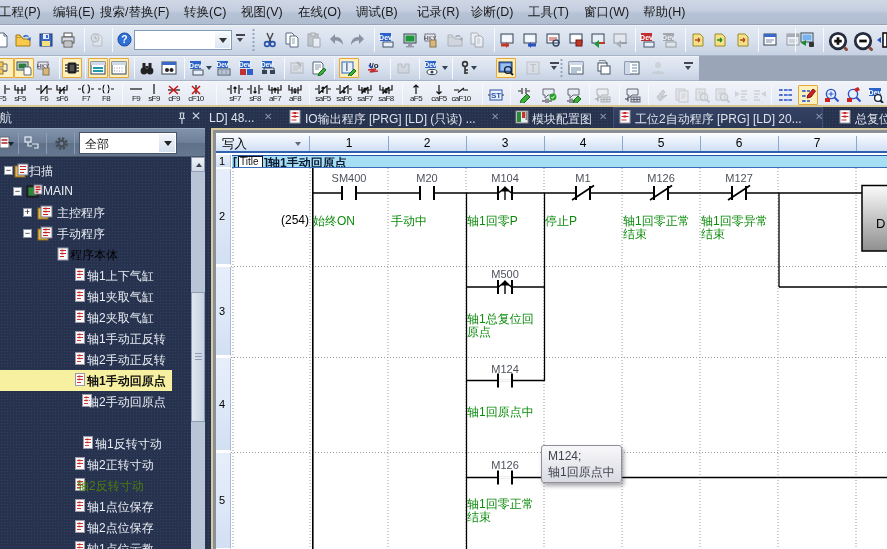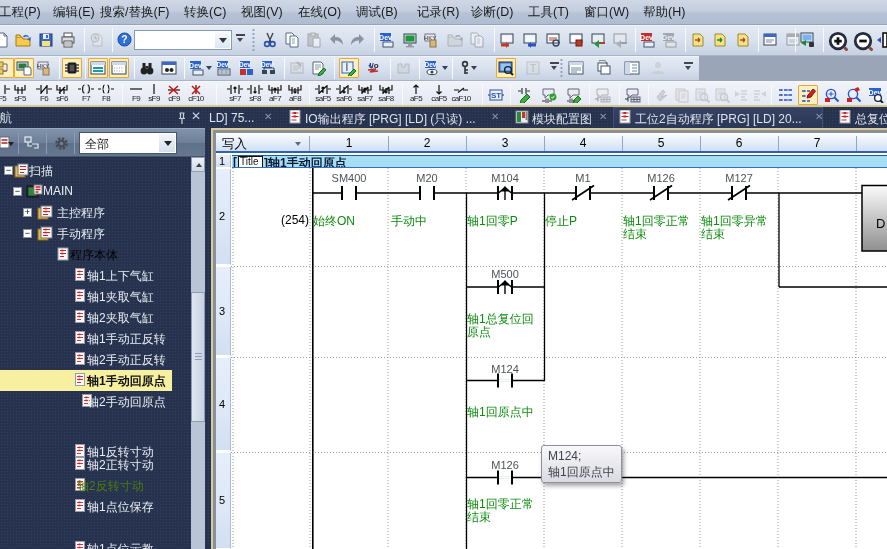--- a/index.html
+++ b/index.html
@@ -601,21 +601,21 @@
       </svg></div>
     <div class="ic" style="left:868px;top:5px"><svg width="16" height="16" viewBox="0 0 16 16">
         <rect x="1" y="1" width="12" height="8" fill="#2a62c8"></rect>
         <text x="7" y="8" font-size="7" fill="#fff" text-anchor="middle" font-weight="bold">Dev</text>
         <circle cx="10" cy="11" r="3.4" fill="#fff" stroke="#123" stroke-width="1.3"></circle>
         <path d="M12.5 13.5l2.5 2.5" stroke="#123" stroke-width="2"></path>
       </svg></div>
   </div>
 <div class="abs navy dots" style="left:0;top:107px;width:887px;height:442px"></div>
 <div class="abs" style="left:205px;top:107px;width:682px;height:21px">
-    <span class="tabtxt" style="left:4px">LD] 75...</span>
+    <span class="tabtxt" style="left:4px">LD] 48...</span>
     <span class="tabtxt" style="left:59px;color:#8a94ac;font-size:10px">✕</span>
     <div class="ic" style="left:83px;top:3px;width:14px;height:14px"><svg width="14" height="14" viewBox="0 0 14 14">
         <rect x="2" y="0" width="10" height="13" fill="#fff" stroke="#99a"></rect>
         <path d="M3.5 3h7M3.5 6.5h7M3.5 10h5" stroke="#cc2222" stroke-width="1.2"></path>
         <rect x="5.5" y="2" width="2.6" height="2" fill="#cc2222"></rect>
         <rect x="5.5" y="5.5" width="2.6" height="2" fill="#cc2222"></rect>
       </svg></div>
     <span class="tabtxt" style="left:100px">IO输出程序 [PRG] [LD] (只读) ...</span>
     <span class="tabtxt" style="left:286px;color:#8a94ac;font-size:10px">✕</span>
     <div class="ic" style="left:310px;top:3px;width:14px;height:14px"><svg width="14" height="14" viewBox="0 0 14 14">
@@ -781,21 +781,21 @@
     </div>
     <div class="treerow" style="top:231px;text-align:right;">
       <span class="ic" style="left:75px;top:3px;width:17px;height:15px"><svg width="10" height="13" viewBox="0 0 10 13">
           <rect x="0.5" y="0.5" width="9" height="12" fill="#fbfbfb" stroke="#99a"></rect>
           <path d="M2 3.5h6M2 6.5h6M2 9.5h4" stroke="#cc2222" stroke-width="0.9"></path>
           <rect x="3.4" y="2.6" width="2" height="1.6" fill="#cc2222"></rect>
           <rect x="3.4" y="5.6" width="2" height="1.6" fill="#cc2222"></rect>
         </svg></span>
       <span style="left:87px;color:#e9edf4">轴2手动回原点</span>
     </div>
-    <div class="treerow" style="top:281px;">
+    <div class="treerow" style="top:273px;margin-left:8px;">
       <span class="ic" style="left:75px;top:3px;width:17px;height:15px"><svg width="10" height="13" viewBox="0 0 10 13">
           <rect x="0.5" y="0.5" width="9" height="12" fill="#fbfbfb" stroke="#99a"></rect>
           <path d="M2 3.5h6M2 6.5h6M2 9.5h4" stroke="#cc2222" stroke-width="0.9"></path>
           <rect x="3.4" y="2.6" width="2" height="1.6" fill="#cc2222"></rect>
           <rect x="3.4" y="5.6" width="2" height="1.6" fill="#cc2222"></rect>
         </svg></span>
       <span style="left:87px;color:#e9edf4">轴1反转寸动</span>
     </div>
     <div class="treerow" style="top:294px;">
       <span class="ic" style="left:75px;top:3px;width:17px;height:15px"><svg width="10" height="13" viewBox="0 0 10 13">
@@ -816,20 +816,29 @@
       <span style="left:77px;color:#4d7c0f">轴2反转寸动</span>
     </div>
     <div class="treerow" style="top:336px;">
       <span class="ic" style="left:75px;top:3px;width:17px;height:15px"><svg width="10" height="13" viewBox="0 0 10 13">
           <rect x="0.5" y="0.5" width="9" height="12" fill="#fbfbfb" stroke="#99a"></rect>
           <path d="M2 3.5h6M2 6.5h6M2 9.5h4" stroke="#cc2222" stroke-width="0.9"></path>
           <rect x="3.4" y="2.6" width="2" height="1.6" fill="#cc2222"></rect>
           <rect x="3.4" y="5.6" width="2" height="1.6" fill="#cc2222"></rect>
         </svg></span>
       <span style="left:87px;color:#e9edf4">轴1点位保存</span>
+    </div>
+    <div class="treerow" style="top:357px;">
+      <span class="ic" style="left:75px;top:3px;width:17px;height:15px"><svg width="10" height="13" viewBox="0 0 10 13">
+          <rect x="0.5" y="0.5" width="9" height="12" fill="#fbfbfb" stroke="#99a"></rect>
+          <path d="M2 3.5h6M2 6.5h6M2 9.5h4" stroke="#cc2222" stroke-width="0.9"></path>
+          <rect x="3.4" y="2.6" width="2" height="1.6" fill="#cc2222"></rect>
+          <rect x="3.4" y="5.6" width="2" height="1.6" fill="#cc2222"></rect>
+        </svg></span>
+      <span style="left:87px;color:#e9edf4">轴2点位保存</span>
     </div>
     <div class="treerow" style="top:378px;">
       <span class="ic" style="left:75px;top:3px;width:17px;height:15px"><svg width="10" height="13" viewBox="0 0 10 13">
           <rect x="0.5" y="0.5" width="9" height="12" fill="#fbfbfb" stroke="#99a"></rect>
           <path d="M2 3.5h6M2 6.5h6M2 9.5h4" stroke="#cc2222" stroke-width="0.9"></path>
           <rect x="3.4" y="2.6" width="2" height="1.6" fill="#cc2222"></rect>
           <rect x="3.4" y="5.6" width="2" height="1.6" fill="#cc2222"></rect>
         </svg></span>
       <span style="left:87px;color:#e9edf4">轴1点位示教</span>
     </div>

